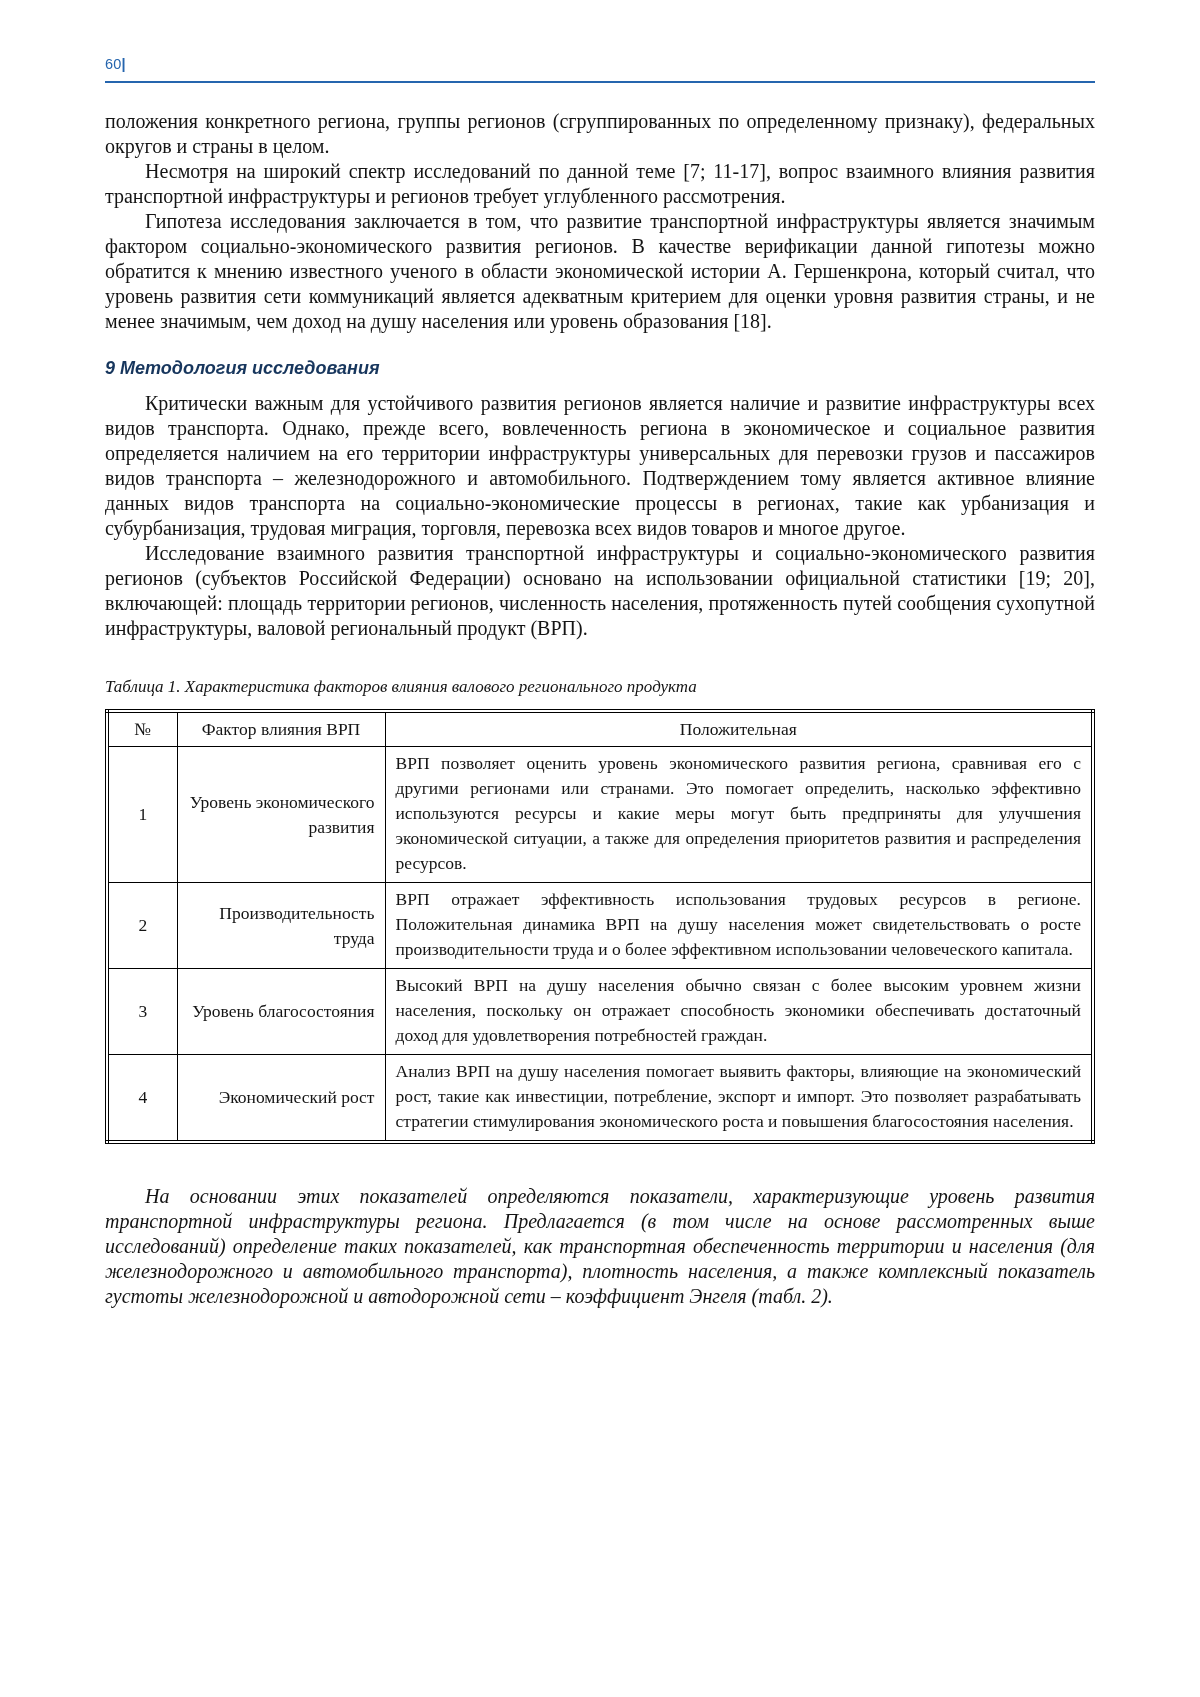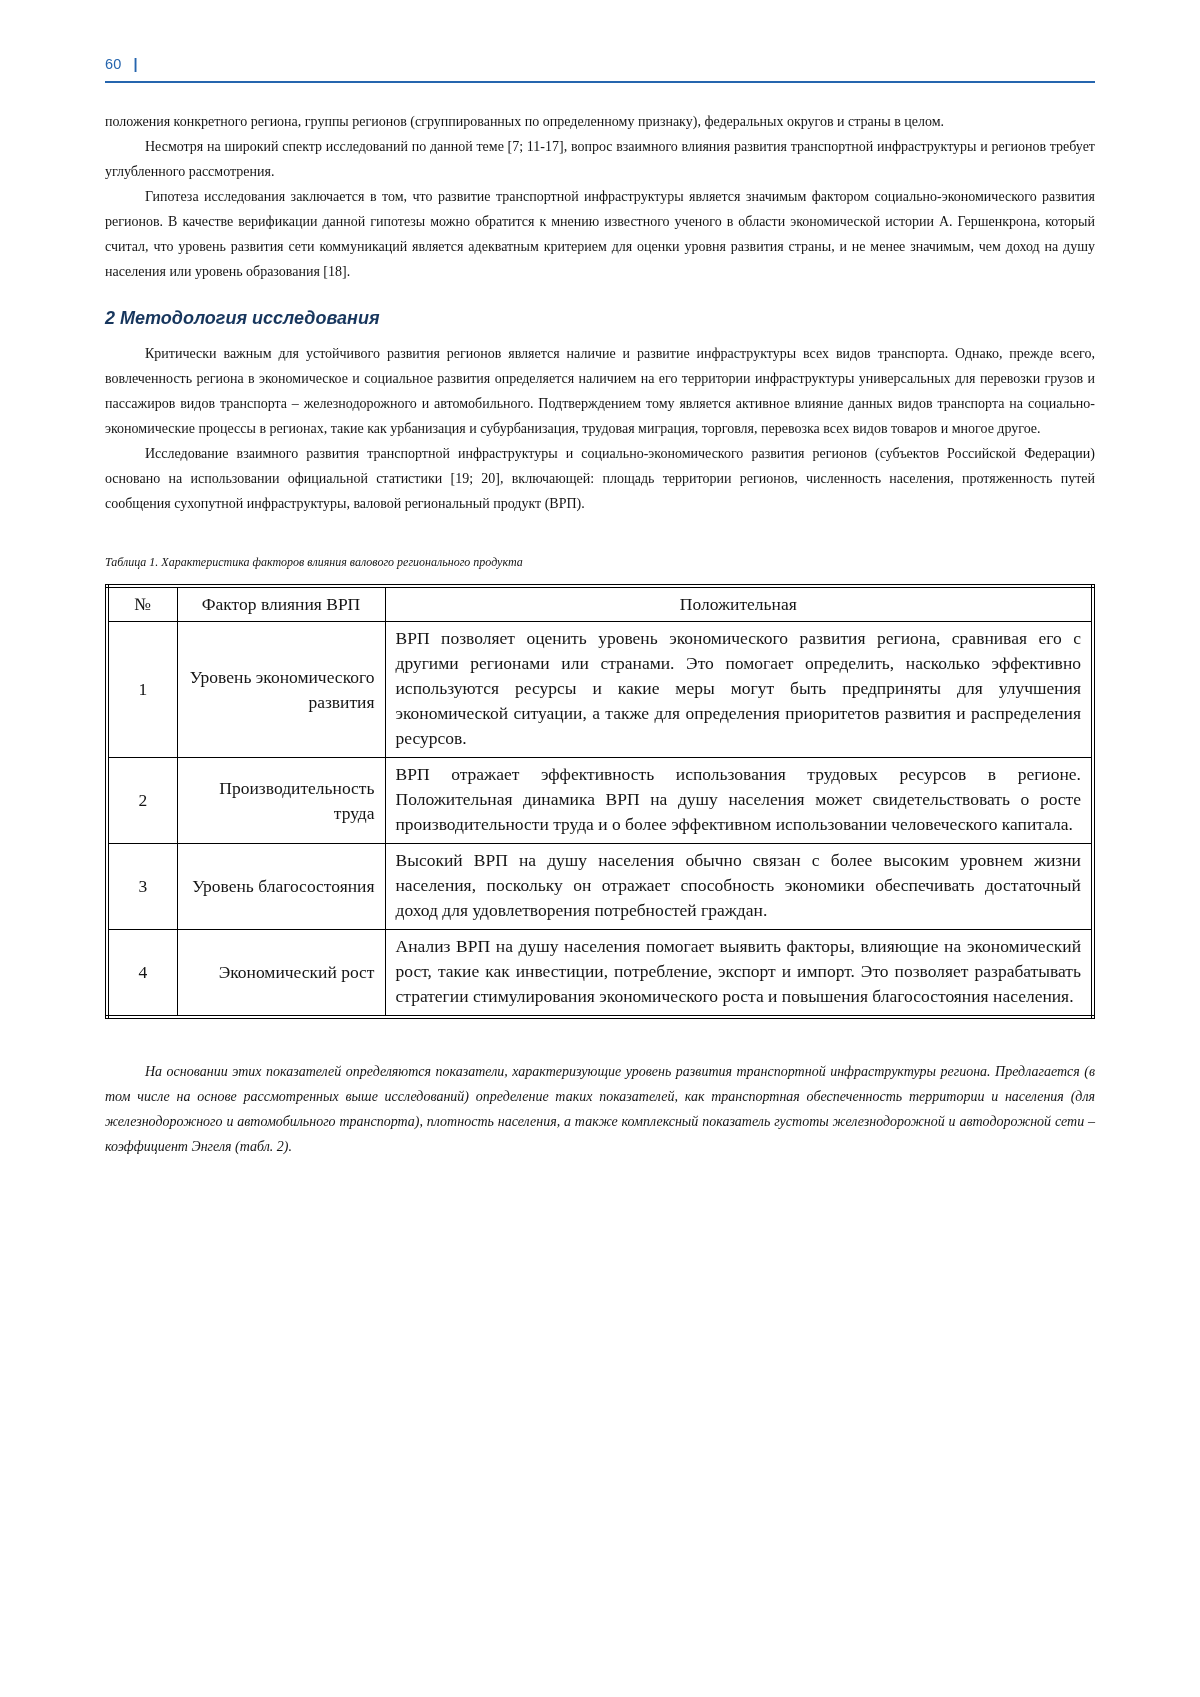--- a/index.html
+++ b/index.html
@@ -13,38 +13,37 @@
     width: 1200px;
     min-height: 1697px;
     padding: 56px 105px 40px 105px;
     background: #ffffff;
   }
 
   
   .running-head {
     display: flex;
     align-items: baseline;
-    gap: 12px;
     font-family: "Liberation Sans", sans-serif;
     font-size: 14.5px;
     color: #2565ae;
     letter-spacing: 0.2px;
   }
   .running-head .page-num { font-weight: 400; }
   .running-head .sep { font-weight: 700; color: #2565ae; }
   .head-rule {
     border: none;
     border-top: 2px solid #2565ae;
     margin-top: 9px;
     margin-bottom: 26px;
   }
 
   
   p.body {
-    font-size: 14px;
+    font-size: 20px;
     line-height: 25px;
     text-align: justify;
     text-indent: 40px;
     color: #141414;
   }
   p.body.noindent { text-indent: 0; }
 
   
   h2.section-heading {
     font-family: "Liberation Sans", sans-serif;
@@ -52,21 +51,21 @@
     font-weight: 700;
     font-size: 18px;
     color: #17365d;
     margin-top: 24px;
     margin-bottom: 12px;
   }
 
   
   p.table-caption {
     font-style: italic;
-    font-size: 12px;
+    font-size: 17px;
     line-height: 24px;
     margin-top: 34px;
     margin-bottom: 10px;
     color: #141414;
   }
 
   
   table.data-table {
     width: 100%;
     border-collapse: collapse;
@@ -110,21 +109,21 @@
   <header class="running-head">
     <span class="page-num">60</span>
     <span class="sep">|</span>
   </header>
   <hr class="head-rule">
 
   <p class="body noindent">положения конкретного региона, группы регионов (сгруппированных по определенному признаку), федеральных округов и страны в целом.</p>
   <p class="body">Несмотря на широкий спектр исследований по данной теме [7; 11-17], вопрос взаимного влияния развития транспортной инфраструктуры и регионов требует углубленного рассмотрения.</p>
   <p class="body">Гипотеза исследования заключается в том, что развитие транспортной инфраструктуры является значимым фактором социально-экономического развития регионов. В качестве верификации данной гипотезы можно обратится к мнению известного ученого в области экономической истории А. Гершенкрона, который считал, что уровень развития сети коммуникаций является адекватным критерием для оценки уровня развития страны, и не менее значимым, чем доход на душу населения или уровень образования [18].</p>
 
-  <h2 class="section-heading">2 Методология исследования</h2>
+  <h2 class="section-heading">9 Методология исследования</h2>
 
   <p class="body">Критически важным для устойчивого развития регионов является наличие и развитие инфраструктуры всех видов транспорта. Однако, прежде всего, вовлеченность региона в экономическое и социальное развития определяется наличием на его территории инфраструктуры универсальных для перевозки грузов и пассажиров видов транспорта – железнодорожного и автомобильного. Подтверждением тому является активное влияние данных видов транспорта на социально-экономические процессы в регионах, такие как урбанизация и субурбанизация, трудовая миграция, торговля, перевозка всех видов товаров и многое другое.</p>
   <p class="body">Исследование взаимного развития транспортной инфраструктуры и социально-экономического развития регионов (субъектов Российской Федерации) основано на использовании официальной статистики [19; 20], включающей: площадь территории регионов, численность населения, протяженность путей сообщения сухопутной инфраструктуры, валовой региональный продукт (ВРП).</p>
 
   <p class="table-caption">Таблица 1. Характеристика факторов влияния валового регионального продукта</p>
 
   <table class="data-table">
     <thead>
       <tr>
         <th class="col-num">№</th>

